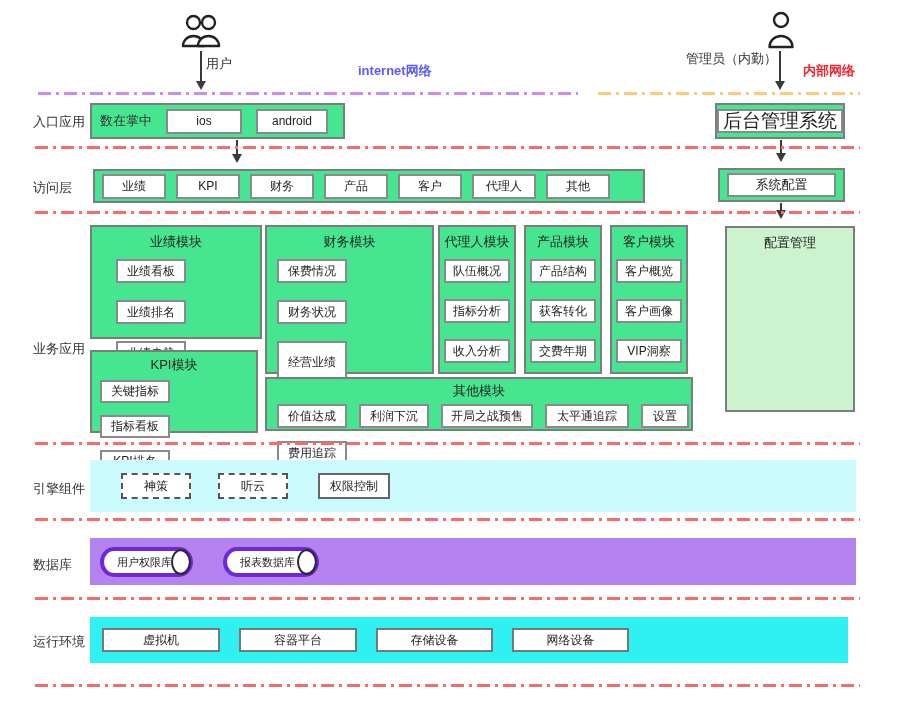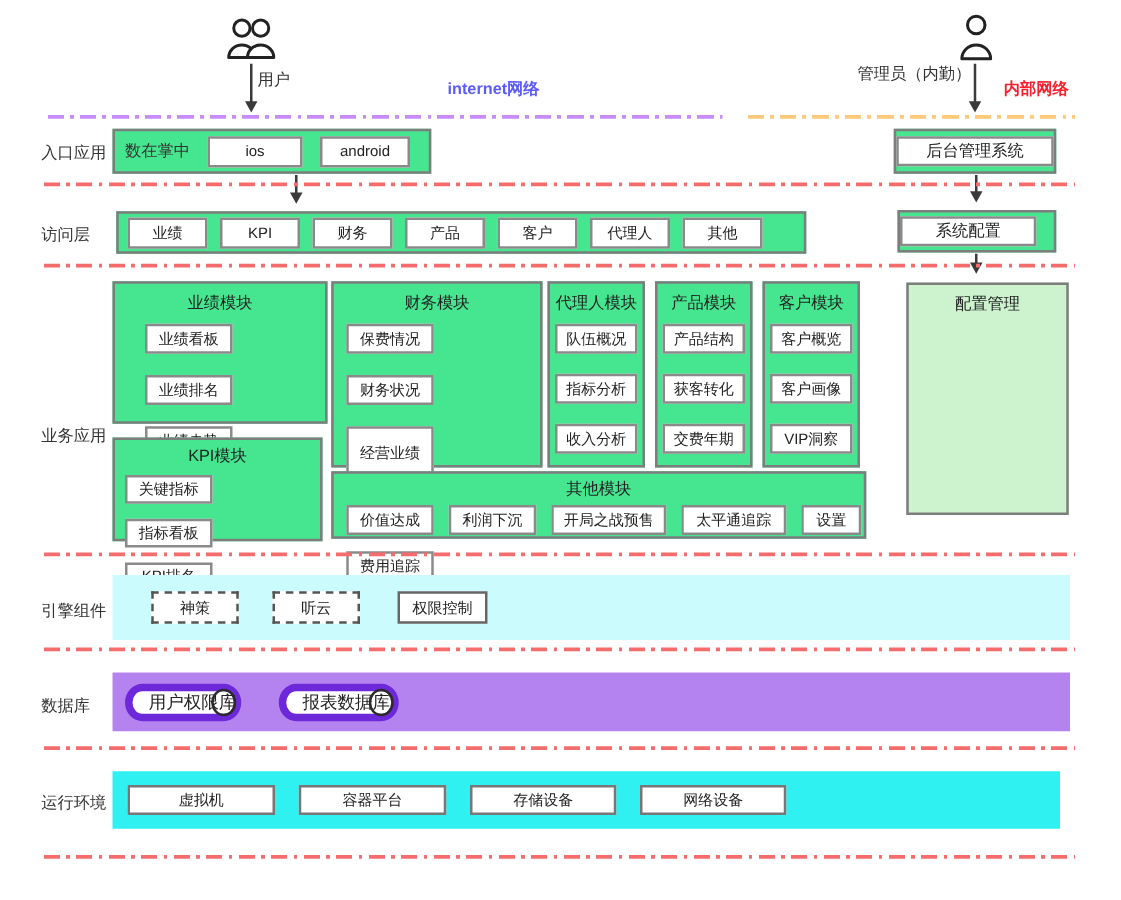--- a/index.html
+++ b/index.html
@@ -29,22 +29,22 @@
   .band-engine{background:#cbfbfd;}
   .band-db{background:#b583ef;}
   .band-runtime{background:#2ff1f1;}
 
   .dashed-box{background:#fff;border:2px dashed #555;box-sizing:border-box;display:flex;
               align-items:center;justify-content:center;font-size:12px;color:#222;position:absolute;}
   .solid-box{background:#fff;border:2px solid #666;box-sizing:border-box;display:flex;
              align-items:center;justify-content:center;font-size:12px;color:#222;position:absolute;}
 
   
-  .cyl{position:absolute;background:#fff;border:6px solid #6d28d9;box-sizing:border-box;
-       border-radius:14px/15px;display:flex;align-items:center;font-size:14px;color:#222;
+  .cyl{position:absolute;background:#fff;border:4px solid #6d28d9;box-sizing:border-box;
+       border-radius:14px/15px;display:flex;align-items:center;font-size:11px;color:#222;
        padding-left:13px;white-space:nowrap;}
   .cyl::after{content:"";position:absolute;right:-2px;top:-2px;bottom:-2px;width:20px;
        border:2px solid #2b2b2b;border-radius:50%;box-sizing:border-box;background:transparent;}
 
   
   .arr{position:absolute;width:2px;background:#3a3a3a;}
   .arr::after{content:"";position:absolute;left:-4px;bottom:-8px;width:0;height:0;
       border:5px solid transparent;border-top:9px solid #3a3a3a;}
 
   .bold{font-weight:normal;}
@@ -78,37 +78,37 @@
   <div class="dash dash-purple" style="left:38px;top:92px;width:540px"></div>
   <div class="dash dash-orange" style="left:598px;top:92px;width:262px"></div>
 
   <div class="row-label" style="left:33px;top:113px">入口应用</div>
   <div class="gbar" style="left:90px;top:103px;width:255px;height:36px;padding-left:8px">
     <span class="bold" style="font-size:13px">数在掌中</span>
     <div class="wbox" style="width:76px;height:25px;margin-left:14px">ios</div>
     <div class="wbox" style="width:72px;height:25px;margin-left:14px">android</div>
   </div>
   <div class="gbar" style="left:715px;top:103px;width:130px;height:36px;justify-content:center">
-    <div class="wbox" style="width:128px;height:24px;font-size:13px">后台管理系统</div>
+    <div class="wbox" style="width:128px;height:24px;font-size:19px">后台管理系统</div>
   </div>
   <div class="arr" style="left:236px;top:140px;height:20px"></div>
   <div class="arr" style="left:780px;top:140px;height:19px"></div>
   <div class="dash dash-red" style="left:35px;top:146px;width:825px"></div>
 
   <div class="row-label" style="left:33px;top:179px">访问层</div>
   <div class="gbar" style="left:93px;top:169px;width:552px;height:34px;padding-left:7px;gap:10px">
     <div class="wbox" style="width:64px;height:25px">业绩</div>
     <div class="wbox" style="width:64px;height:25px">KPI</div>
     <div class="wbox" style="width:64px;height:25px">财务</div>
     <div class="wbox" style="width:64px;height:25px">产品</div>
     <div class="wbox" style="width:64px;height:25px">客户</div>
     <div class="wbox" style="width:64px;height:25px">代理人</div>
     <div class="wbox" style="width:64px;height:25px">其他</div>
   </div>
-  <div class="gbar" style="left:718px;top:168px;width:127px;height:34px;justify-content:flex-start">
+  <div class="gbar" style="left:718px;top:168px;width:127px;height:34px;justify-content:center">
     <div class="wbox" style="width:109px;height:24px;font-size:13px">系统配置</div>
   </div>
   <div class="arr" style="left:780px;top:203px;height:13px"></div>
   <div class="dash dash-red" style="left:35px;top:211px;width:825px"></div>
 
   <div class="row-label" style="left:33px;top:340px">业务应用</div>
 
   <div class="module" style="left:90px;top:225px;width:172px;height:114px">
     <div class="module-title">业绩模块</div>
     <div class="module-items" style="padding:8px 24px 0;gap:17px 14px">

